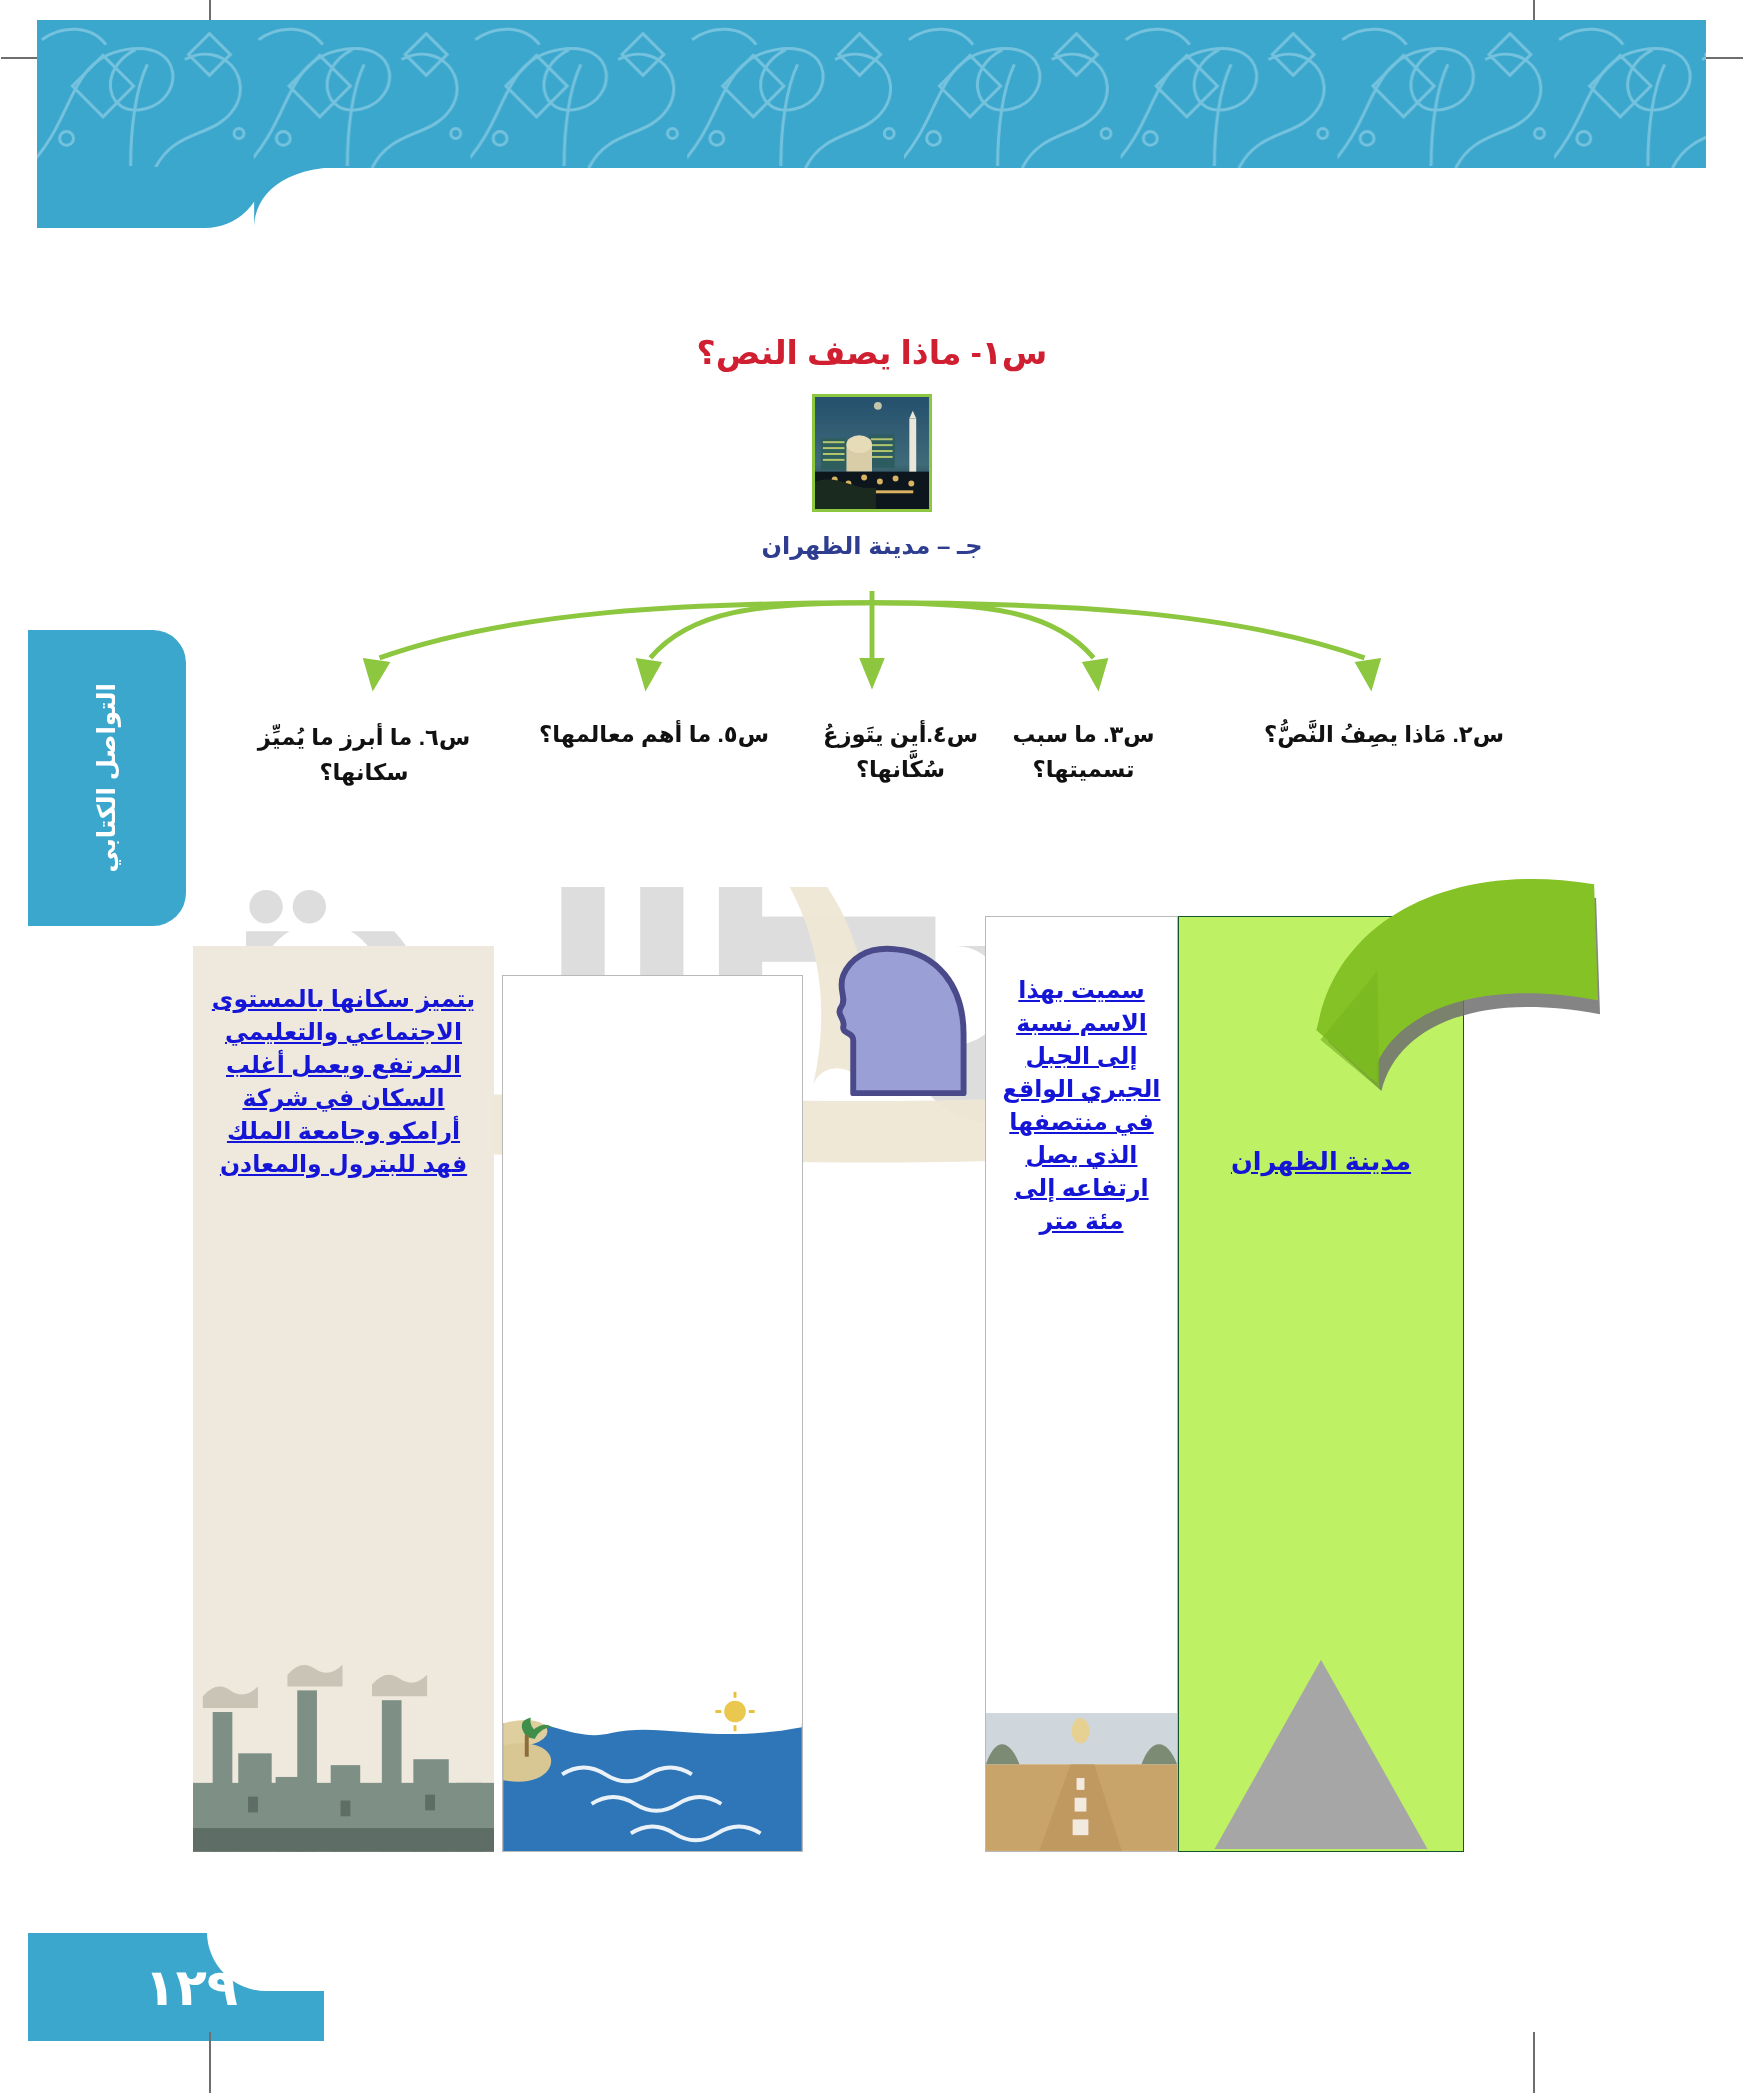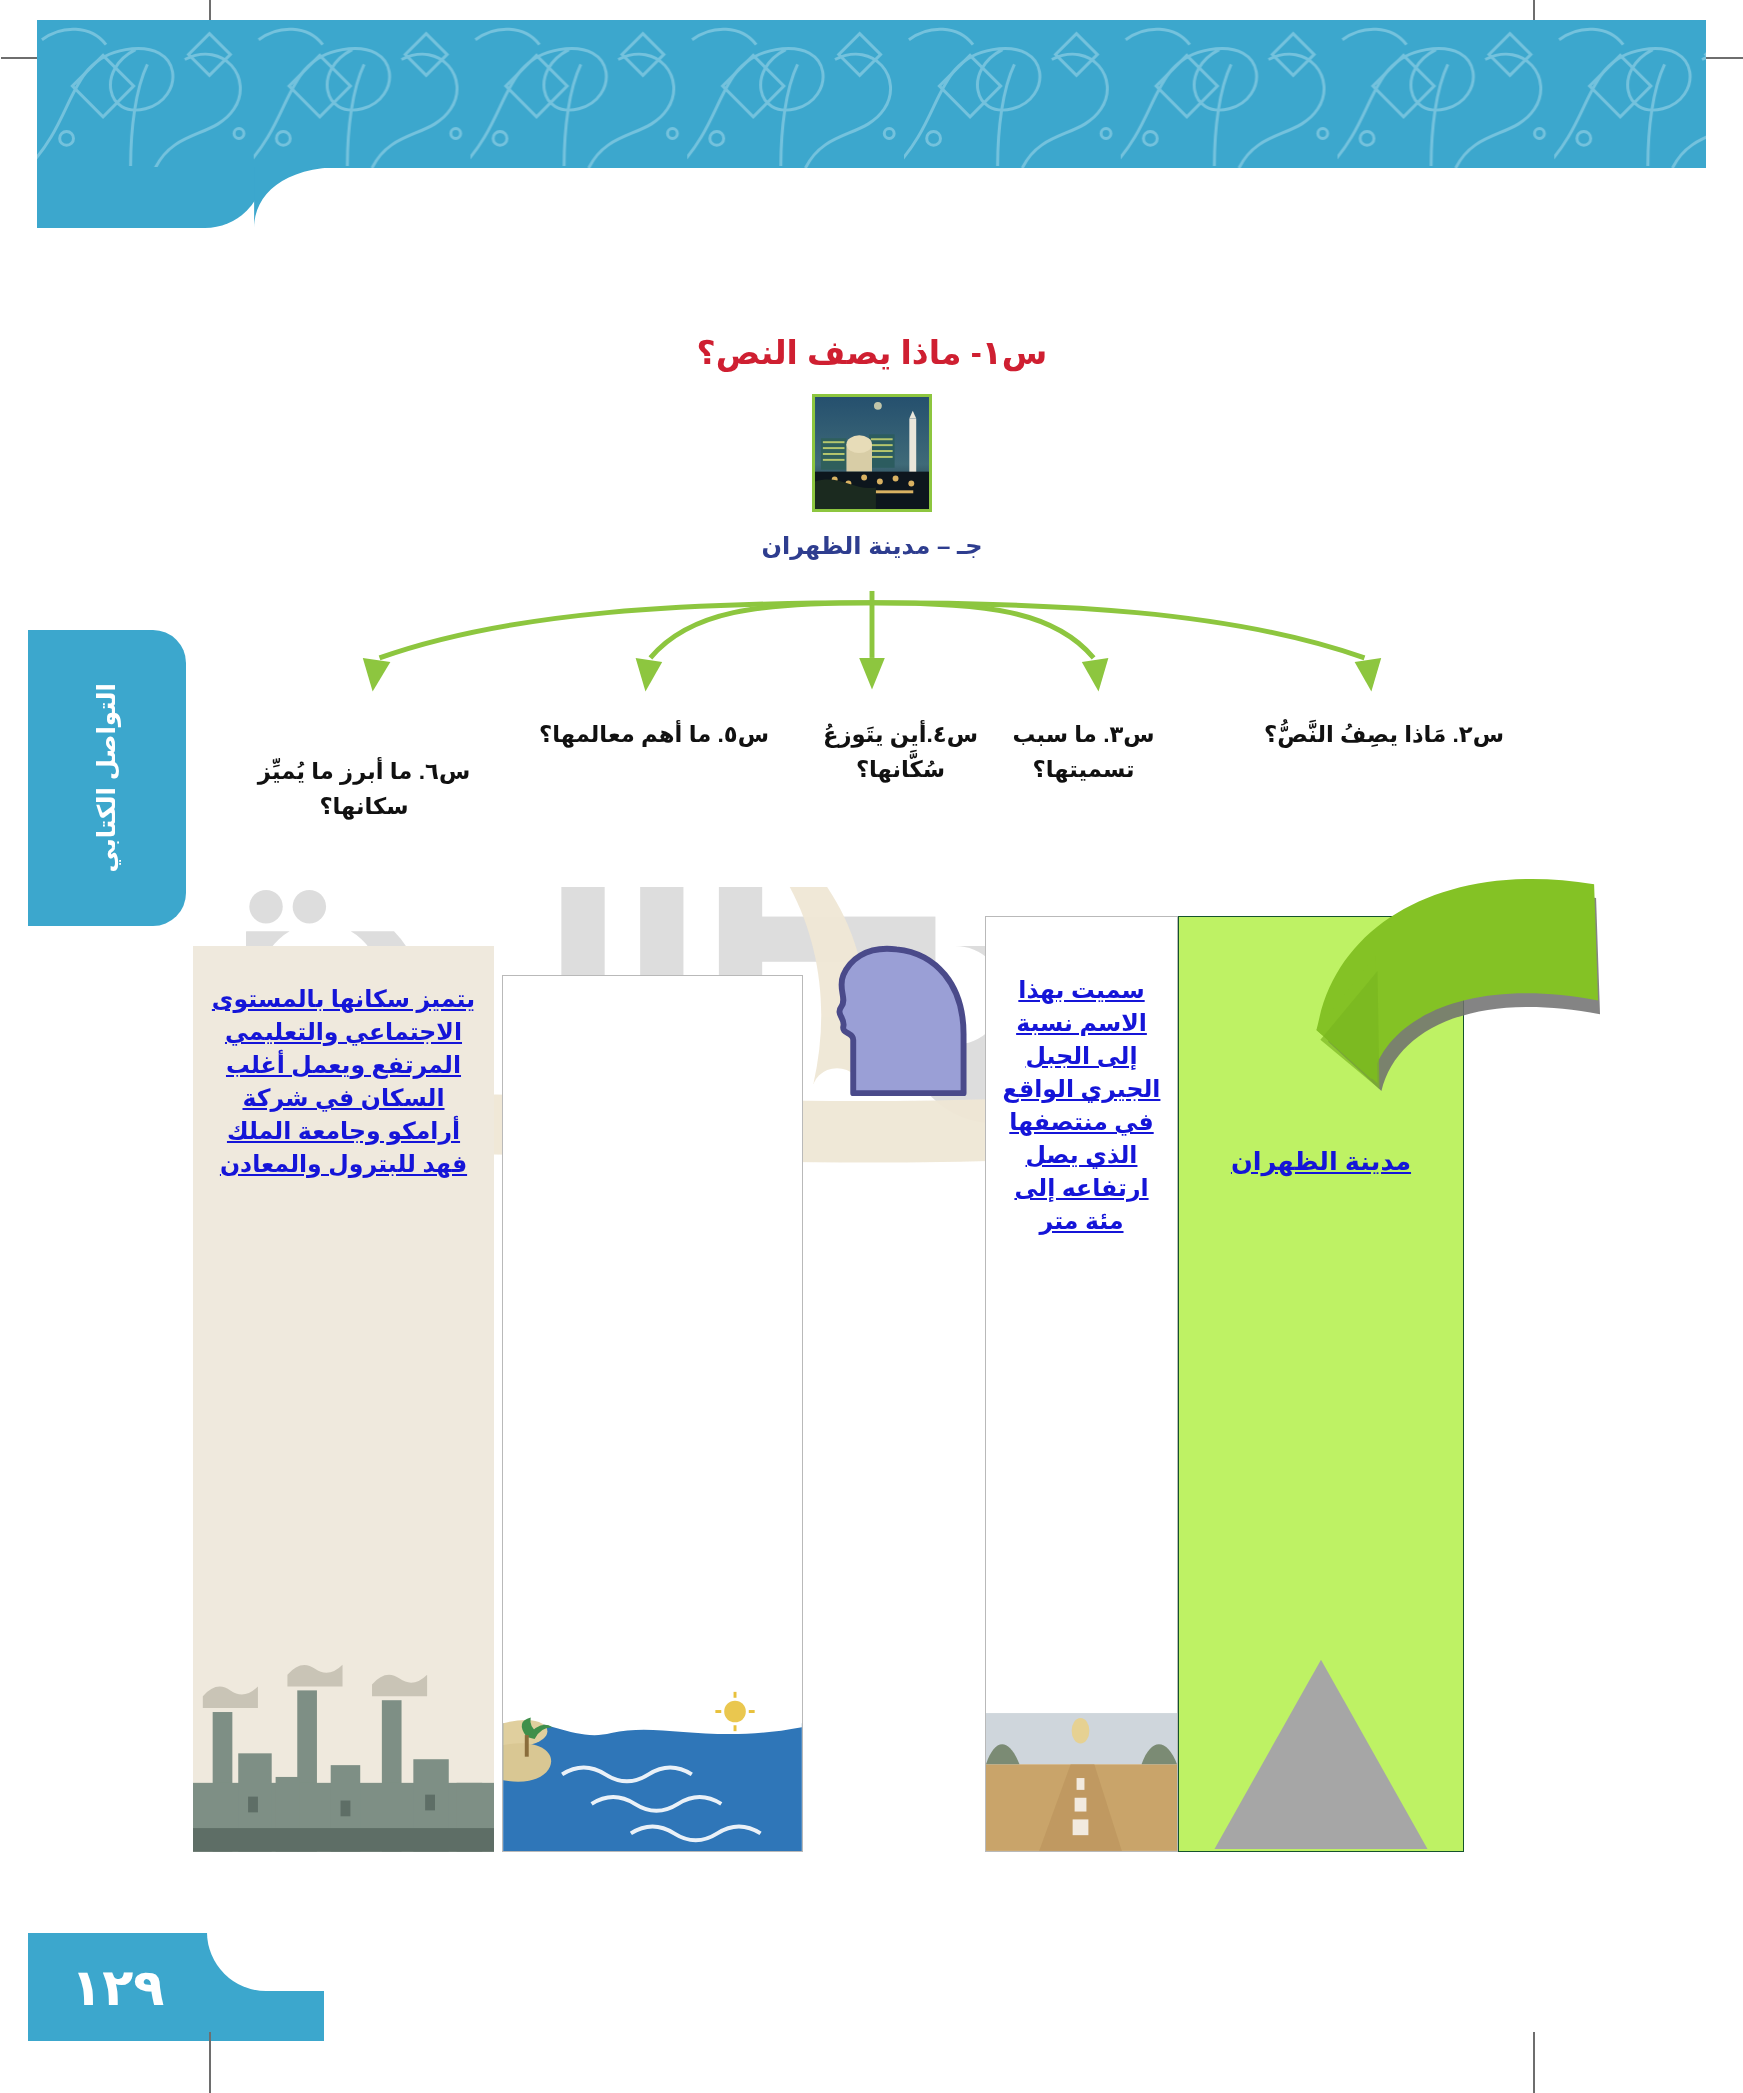--- a/index.html
+++ b/index.html
@@ -25,21 +25,21 @@
   #side-tab .lbl{color:#ffffff;font-size:24.6px;font-weight:bold;
       writing-mode:vertical-rl;transform:rotate(180deg);letter-spacing:2px;
       white-space:nowrap;}
 
   
   #footer-band{position:absolute;left:27.6px;top:1933px;width:296px;height:108px;
       background:#3ca7cd;border-top-right-radius:0;}
   #footer-band:after{content:"";position:absolute;right:-1px;top:-1px;width:118px;height:59px;
       background:#ffffff;border-bottom-left-radius:118px;}
   #page-number{position:absolute;left:71px;top:1958px;width:167px;color:#ffffff;
-      font-size:51px;font-weight:bold;text-align:left;letter-spacing:3px;z-index:3;}
+      font-size:51px;font-weight:bold;text-align:right;letter-spacing:3px;z-index:3;}
 
   
   #q1-title{position:absolute;left:0;top:333px;width:1744px;text-align:center;
       color:#cf1f31;font-size:33px;font-weight:bold;letter-spacing:1px;}
 
   
   #photo{position:absolute;left:812px;top:394px;width:120px;height:118px;
       border:3px solid #8dc63f;box-sizing:border-box;overflow:hidden;}
   #caption{position:absolute;left:0;top:532px;width:1744px;text-align:center;
       color:#2e3d8f;font-size:24px;font-weight:bold;}
@@ -178,21 +178,21 @@
 </div>
 <div class="qlabel" style="left:985px;top:717px;width:197px;">
   <span>س٣. ما سبب تسميتها؟</span>
 </div>
 <div class="qlabel" style="left:812px;top:717px;width:177px;">
   <span>س٤.أين يتَوزعُ سُكَّانها؟</span>
 </div>
 <div class="qlabel" style="left:506px;top:717px;width:296px;">
   <span>س٥. ما أهم معالمها؟</span>
 </div>
-<div class="qlabel" style="left:236px;top:754px;width:256px;">
+<div class="qlabel" style="left:236px;top:720px;width:256px;">
   <span>س٦. ما أبرز ما يُميِّز سكانها؟</span>
 </div>
 
 <svg id="watermark" viewBox="0 0 1070 320">
   <g fill="#d8d8d8" opacity=".85">
     <rect x="320" y="0" width="44" height="150"></rect>
     <rect x="400" y="0" width="44" height="150"></rect>
     <rect x="480" y="0" width="44" height="150"></rect>
     <circle cx="20" cy="20" r="17"></circle>
       <circle cx="64" cy="20" r="17"></circle>

